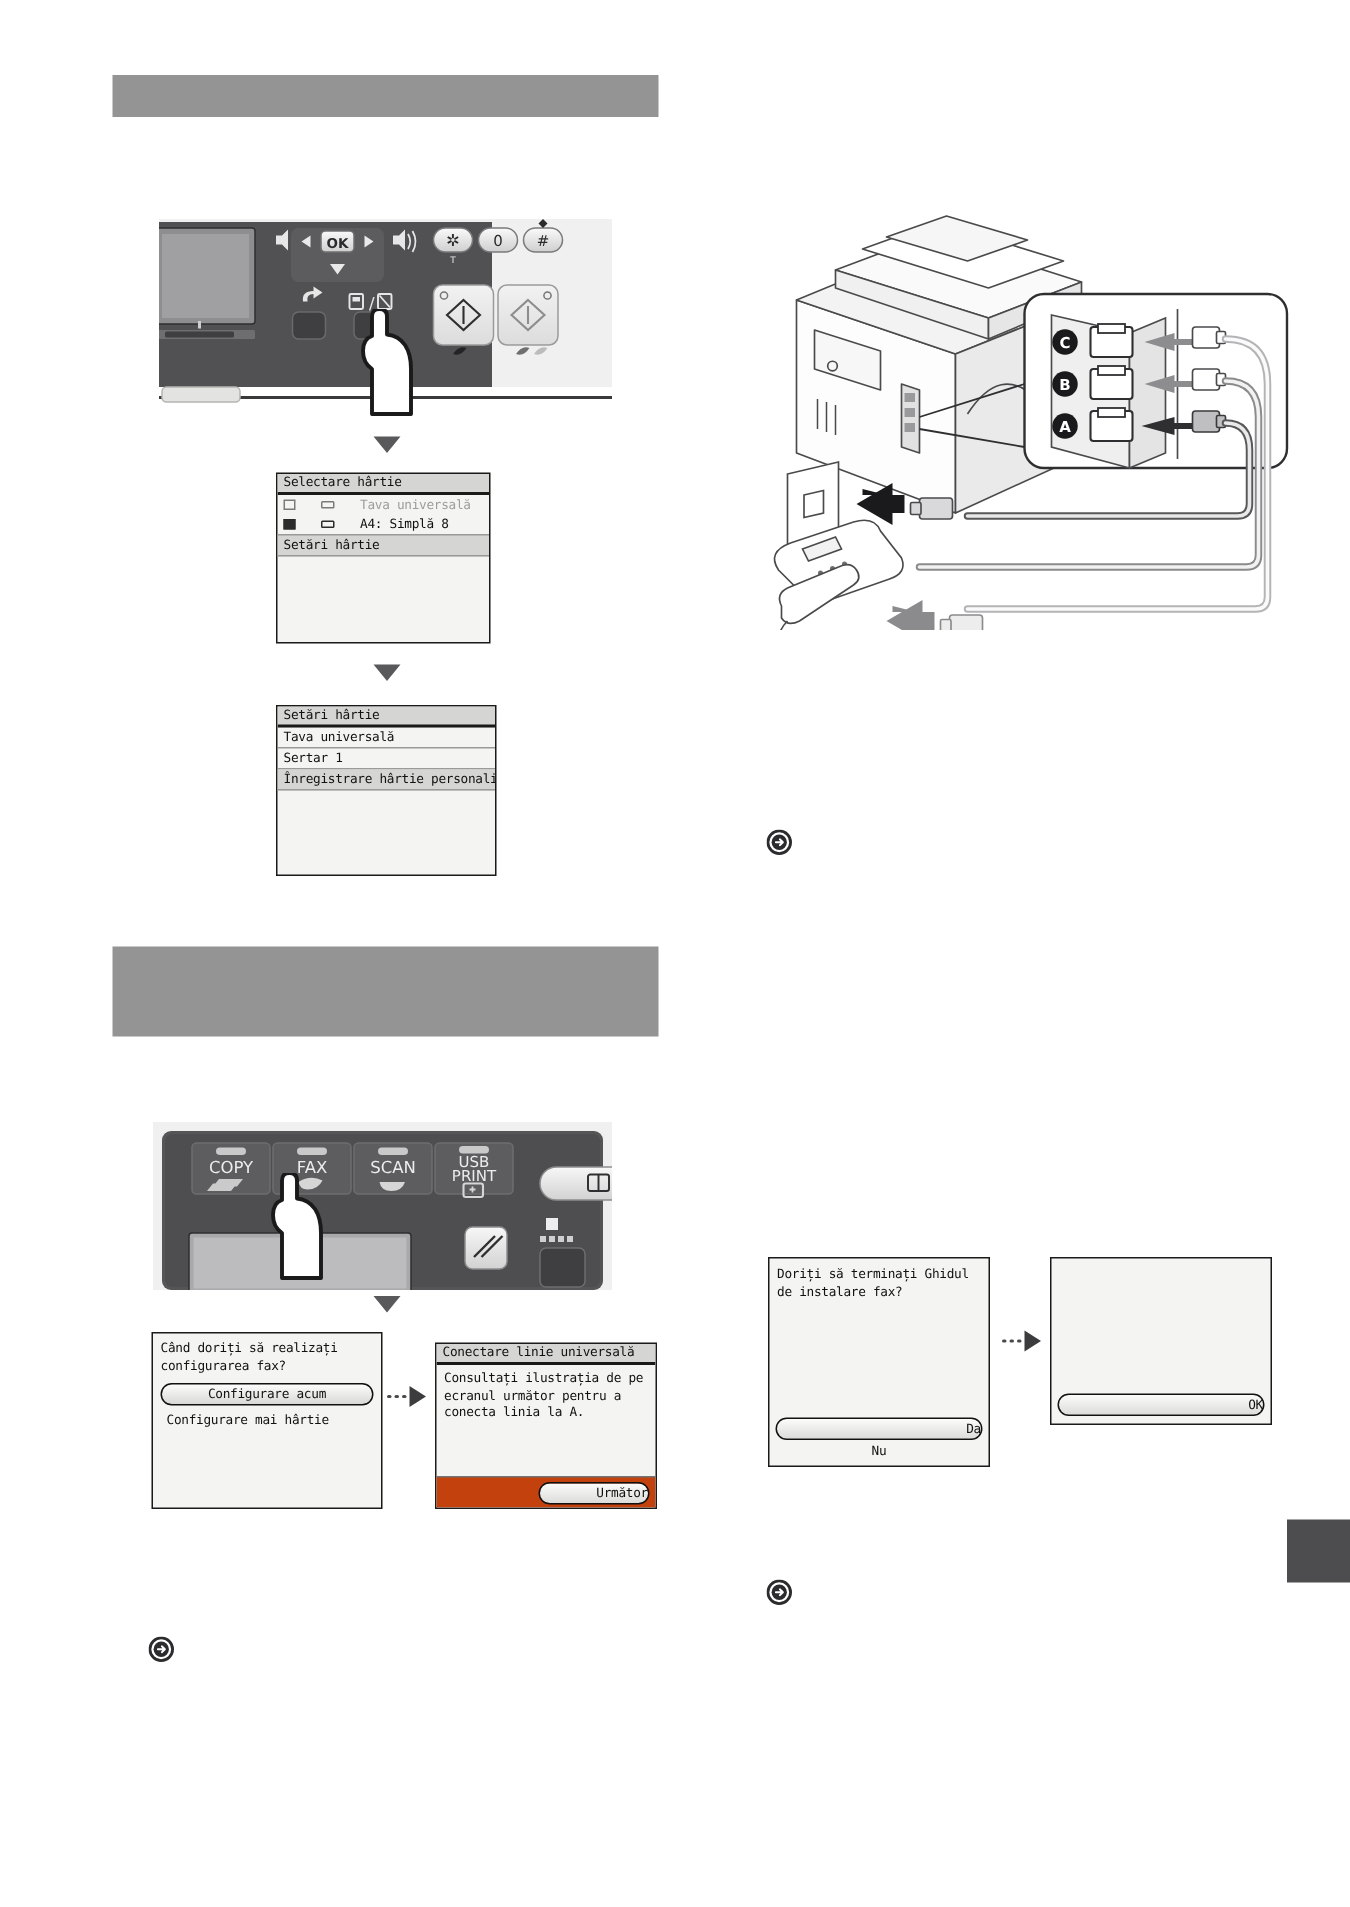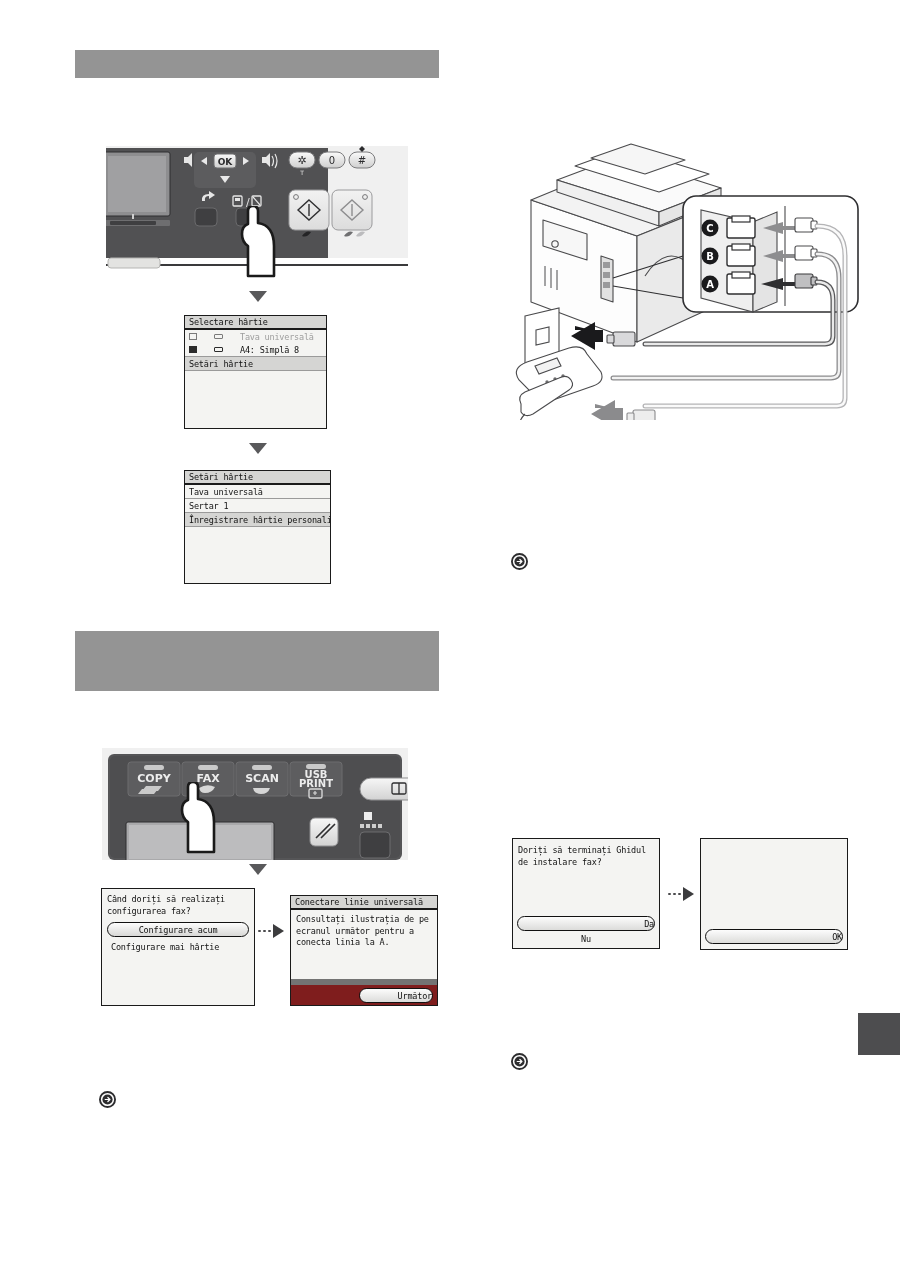--- a/index.html
+++ b/index.html
@@ -64,21 +64,21 @@
     font-size:8.5px;color:#111;text-align:center;padding:1.5px 0;
     letter-spacing:-0.2px;font-family:"DejaVu Sans Mono",monospace;
   }
   .btn-soft{
     border:1px solid #6d6d6d;border-radius:8px;
     background:linear-gradient(180deg,#fcfcfc,#dcdcda);
     font-size:8.5px;color:#111;text-align:right;padding:1.5px 0;
     font-family:"DejaVu Sans Mono",monospace;letter-spacing:-0.2px;
   }
   .btn-soft.sel{border:1.6px solid #111;}
-  .lcd-footer{background:#7f1d1d;border-top:6px solid #737373;}
+  .lcd-footer{background:#c2410c;border-top:1px solid #737373;}
 
   
   .tri-down{
     width:0;height:0;border-left:9px solid transparent;
     border-right:9px solid transparent;border-top:11px solid #59595b;
   }
   .dotflow{display:flex;align-items:center;gap:2.5px;}
   .dotflow i{width:2.5px;height:2.5px;background:#4a4a4c;border-radius:50%;display:block;}
   .tri-right{
     width:0;height:0;border-top:7px solid transparent;
@@ -227,21 +227,21 @@
         <span>Sertar 1</span>
       </div>
       <div class="lcd-row hl sep">
         <span>Înregistrare hârtie personaliˍ</span>
       </div>
     </div>
   </div>
 
   <div class="abs section-bar" style="left:75px;top:631px;width:364px;height:60px;"></div>
 
-  <div class="abs" style="left:102px;top:748px;width:306px;height:120px;font-weight:bold;">
+  <div class="abs" style="left:102px;top:748px;width:306px;height:120px;">
     <svg width="306" height="112" viewBox="0 0 306 112">
       <defs>
         <linearGradient id="lg2" x1="0" y1="0" x2="0" y2="1">
           <stop offset="0" stop-color="#f7f7f7"></stop>
             <stop offset="1" stop-color="#d2d2d2"></stop>
         </linearGradient>
       </defs>
       <rect x="0" y="0" width="306" height="112" fill="#f0f0f0"></rect>
       <rect x="6" y="6" width="294" height="106" rx="6" fill="#555557"></rect>
       <rect x="8" y="8" width="290" height="102" rx="5" fill="#4e4e50"></rect>
@@ -461,21 +461,21 @@
       </g>
     </svg>
   </div>
 
   <svg class="abs goto-ico" style="left:511px;top:553px;" viewBox="0 0 18 18">
     <circle cx="9" cy="9" r="8" fill="none" stroke="#2c2c2e" stroke-width="2"></circle>
     <circle cx="9" cy="9" r="5.4" fill="#2c2c2e"></circle>
     <path d="M6.6 9 H11 M9.4 6.9 L11.6 9 L9.4 11.1" stroke="#ffffff" stroke-width="1.3" fill="none" stroke-linecap="round" stroke-linejoin="round"></path>
   </svg>
 
-  <div class="abs lcd" style="left:512px;top:838px;width:148px;height:111px;">
+  <div class="abs lcd" style="left:512px;top:838px;width:148px;height:140px;">
     <div class="lcd-text" style="padding-top:6px;">
       <div>Doriți să terminați Ghidul</div>
       <div>de instalare fax?</div>
     </div>
     <div class="abs" style="left:0;bottom:0;width:100%;">
       <div class="btn-soft sel" style="margin:0 4px;">Da</div>
       <div class="flatrow" style="margin:1px 4px 3px 4px;">Nu</div>
     </div>
   </div>
 

